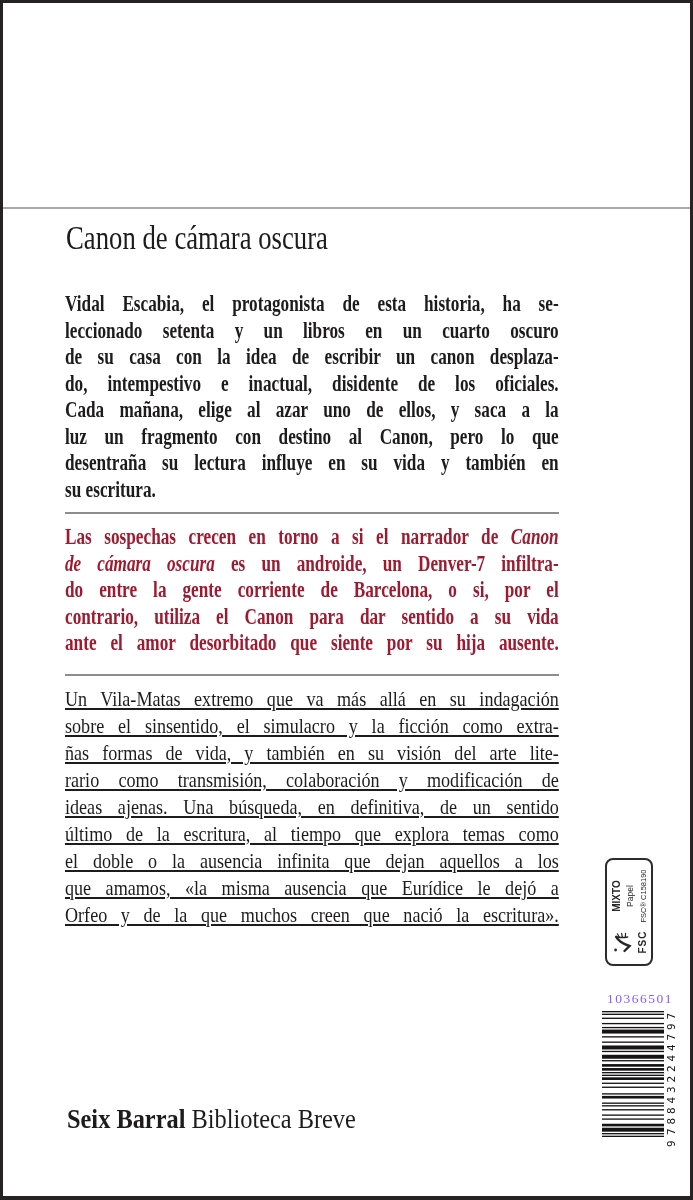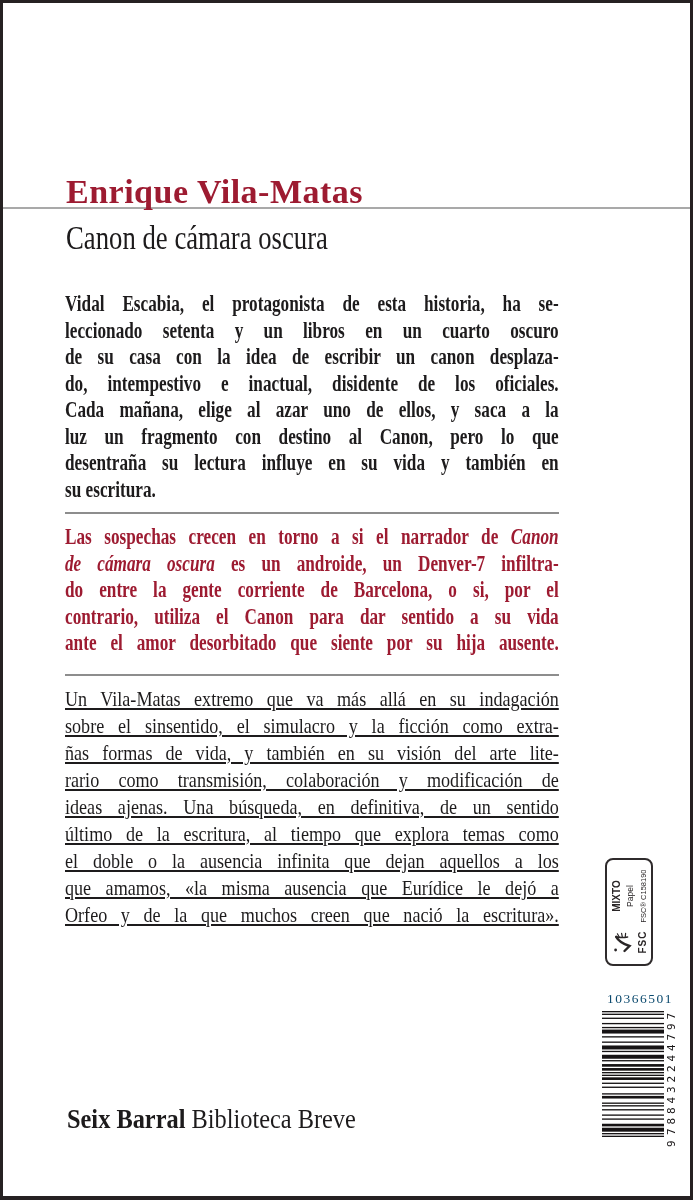--- a/index.html
+++ b/index.html
@@ -52,21 +52,21 @@
     display:flex; align-items:stretch; padding:4px 6px 3px 6px; color:#2a2627;
   }
   .fsc-left{width:32px; display:flex; flex-direction:column; align-items:center; justify-content:center;}
   .fsc-left .fsc-word{font-family:"Liberation Sans",sans-serif; font-weight:bold; font-size:10px; letter-spacing:1px; line-height:10px;}
   .fsc-right{flex:1; display:flex; flex-direction:column; justify-content:space-between; text-align:center; font-family:"Liberation Sans",sans-serif;}
   .fsc-type{font-weight:bold; font-size:10px; line-height:11px;}
   .fsc-material{font-size:8.5px; line-height:9px;}
   .fsc-code{font-size:7.5px; line-height:9px; white-space:nowrap;}
   #print-code{
     position:absolute; left:596px; top:988px; width:82px; text-align:center;
-    font-size:13.5px; letter-spacing:1.5px; color:#0c4a6e; white-space:nowrap;
+    font-size:13.5px; letter-spacing:1.5px; color:#8b5cf6; white-space:nowrap;
   }
   #barcode-wrap{left:599px; top:1008px; width:78px; height:136px;}
   #barcode-wrap .rot-inner{width:136px; height:78px; transform:translateY(136px) rotate(-90deg);}
   .barcode-readable{width:136px; height:78px; position:relative;}
   .barcode-readable svg{position:absolute; left:10px; top:0;}
   .bc-digits{
     position:absolute; left:0; top:62px; width:136px; height:15px;
     display:flex; font-family:"DejaVu Sans Mono", monospace; font-size:11px;
     line-height:15px; color:#161314;
   }
@@ -77,21 +77,20 @@
     position:absolute; left:64px; top:1100px; font-size:28px; white-space:nowrap;
     transform:scaleX(0.87); transform-origin:left top;
   }
   #imprint .pub{font-weight:bold;}
 </style>
 </head>
 <body>
 
 <div id="page">
 
-  <div id="author">Enrique Vila-Matas</div>
   <div id="hairline"></div>
   <div id="title">Canon de cámara oscura</div>
 
   <div id="p1" class="para">
     <div class="para-inner">
         <div class="tline"><span>Vidal Escabia, el protagonista de esta historia, ha se-</span></div>
         <div class="tline"><span>leccionado setenta y un libros en un cuarto oscuro</span></div>
         <div class="tline"><span>de su casa con la idea de escribir un canon desplaza-</span></div>
         <div class="tline"><span>do, intempestivo e inactual, disidente de los oficiales.</span></div>
         <div class="tline"><span>Cada mañana, elige al azar uno de ellos, y saca a la</span></div>

